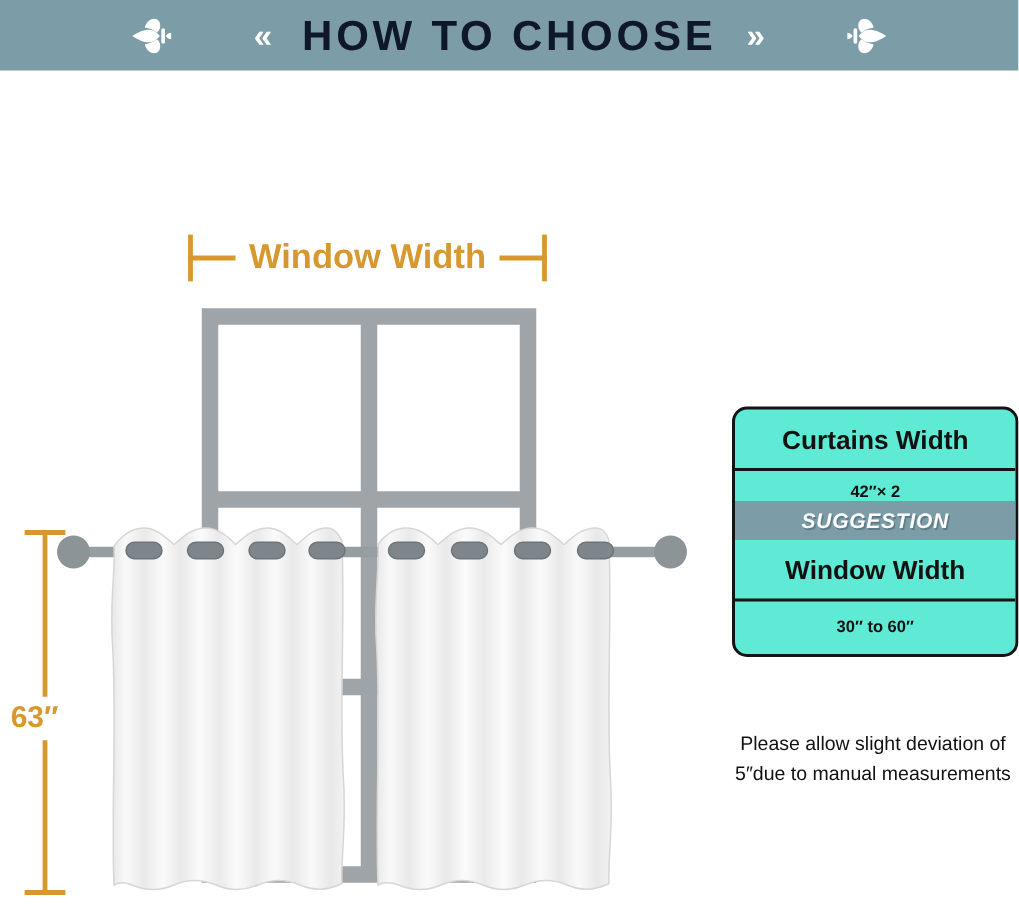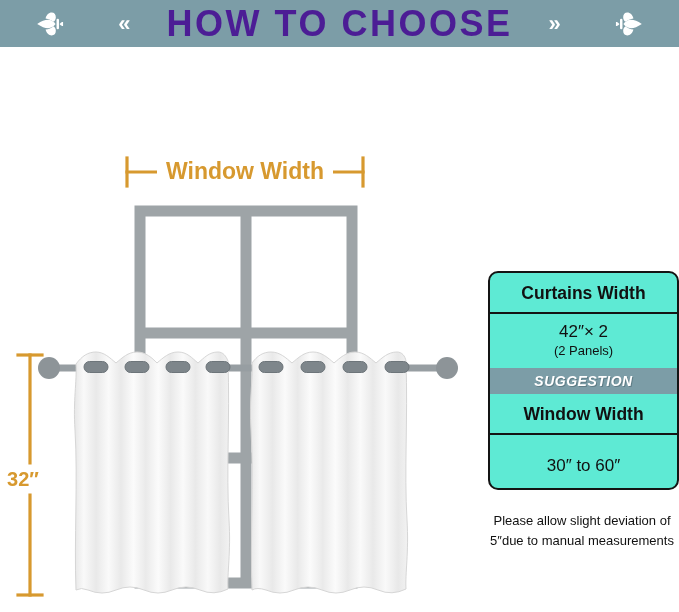--- a/index.html
+++ b/index.html
@@ -18,21 +18,21 @@
   }
 
   
   .banner{
     position:absolute;top:0;left:0;width:679px;height:47px;
     background:var(--banner-bg);
     display:flex;align-items:center;justify-content:center;gap:14px;
     z-index:2;
   }
   .banner-title{
-    margin:16px;color:#4c1d95;font-size:36px;font-weight:800;
+    margin:0;color:#0f172a;font-size:28px;font-weight:800;
     letter-spacing:2.5px;white-space:nowrap;
   }
   .ornament{color:#ffffff;font-size:22px;font-weight:bold;line-height:1;padding:0 6px;}
   .fleur{width:28px;height:28px;fill:#ffffff;margin:0 34px;}
   .fleur.left{transform:rotate(-90deg);}
   .fleur.right{transform:rotate(90deg);}
 
   
   .diagram{position:absolute;top:0;left:0;z-index:1;}
   .frame{stroke:var(--frame-gray);}
@@ -53,32 +53,32 @@
   
   .info-box{
     position:absolute;left:488px;top:271px;width:187px;
     border:2px solid var(--box-border);border-radius:10px;
     background:#5eead4;overflow:hidden;
     display:flex;flex-direction:column;text-align:center;color:#111;
     z-index:3;
   }
   .info-box .title{font-size:17.5px;font-weight:bold;padding:10px 0 8px;}
   .info-box .divider{border-top:2px solid var(--box-border);height:0;}
-  .info-box .value{font-size:17px;font-weight:400;padding:8px 0 0;}
-  .info-box .value.last{padding:21px 0 12px;}
+  .info-box .value{font-size:11px;font-weight:700;padding:8px 0 0;}
+  .info-box .value.last{padding:11px 0 12px;}
   .info-box .panels{font-size:13px;padding:1px 0 10px;}
   .suggestion{
     background:var(--banner-bg);color:#ffffff;
     font-size:14px;font-weight:bold;font-style:italic;
     letter-spacing:.5px;padding:5px 0;
     text-shadow:1px 1px 0 #5f7d86;
   }
 
   .note{
-    position:absolute;left:487px;top:511px;width:190px;
+    position:absolute;left:487px;top:486px;width:190px;
     font-size:13px;line-height:1.5;text-align:center;color:#111;z-index:3;
   }
 </style>
 </head>
 <body>
 
 <div class="banner">
   <svg class="fleur left" viewBox="0 0 24 24" aria-hidden="true">
     <path d="M12 1 C9.6 4.8 8.4 7.4 8.4 10.4 C8.4 13.2 10 15 12 16.8 C14 15 15.6 13.2 15.6 10.4 C15.6 7.4 14.4 4.8 12 1 Z"></path>
     <path d="M7.2 8.2 C4.2 9 2.2 11 2.2 13.4 C2.2 15.6 3.8 17 6.2 17 C7.8 17 9.2 16.3 10.1 15.1 C8.6 13.2 7.6 10.8 7.2 8.2 Z"></path>
@@ -168,27 +168,26 @@
   </g>
 
   <g class="measure">
     <line x1="18" y1="355" x2="42" y2="355"></line>
     <line x1="18" y1="595" x2="42" y2="595"></line>
     <line x1="30" y1="355" x2="30" y2="595"></line>
   </g>
 </svg>
 
 <div class="measure-label" id="window-width-label">Window Width</div>
-<div class="measure-label" id="height-label">32″</div>
+<div class="measure-label" id="height-label">63″</div>
 
 <div class="info-box">
   <div class="title">Curtains Width</div>
   <div class="divider"></div>
   <div class="value">42″× 2</div>
-  <div class="panels">(2 Panels)</div>
   <div class="suggestion">SUGGESTION</div>
   <div class="title">Window Width</div>
   <div class="divider"></div>
   <div class="value last">30″ to 60″</div>
 </div>
 
 <div class="note">
   <div>Please allow slight deviation of</div>
   <div>5″due to manual measurements</div>
 </div>

